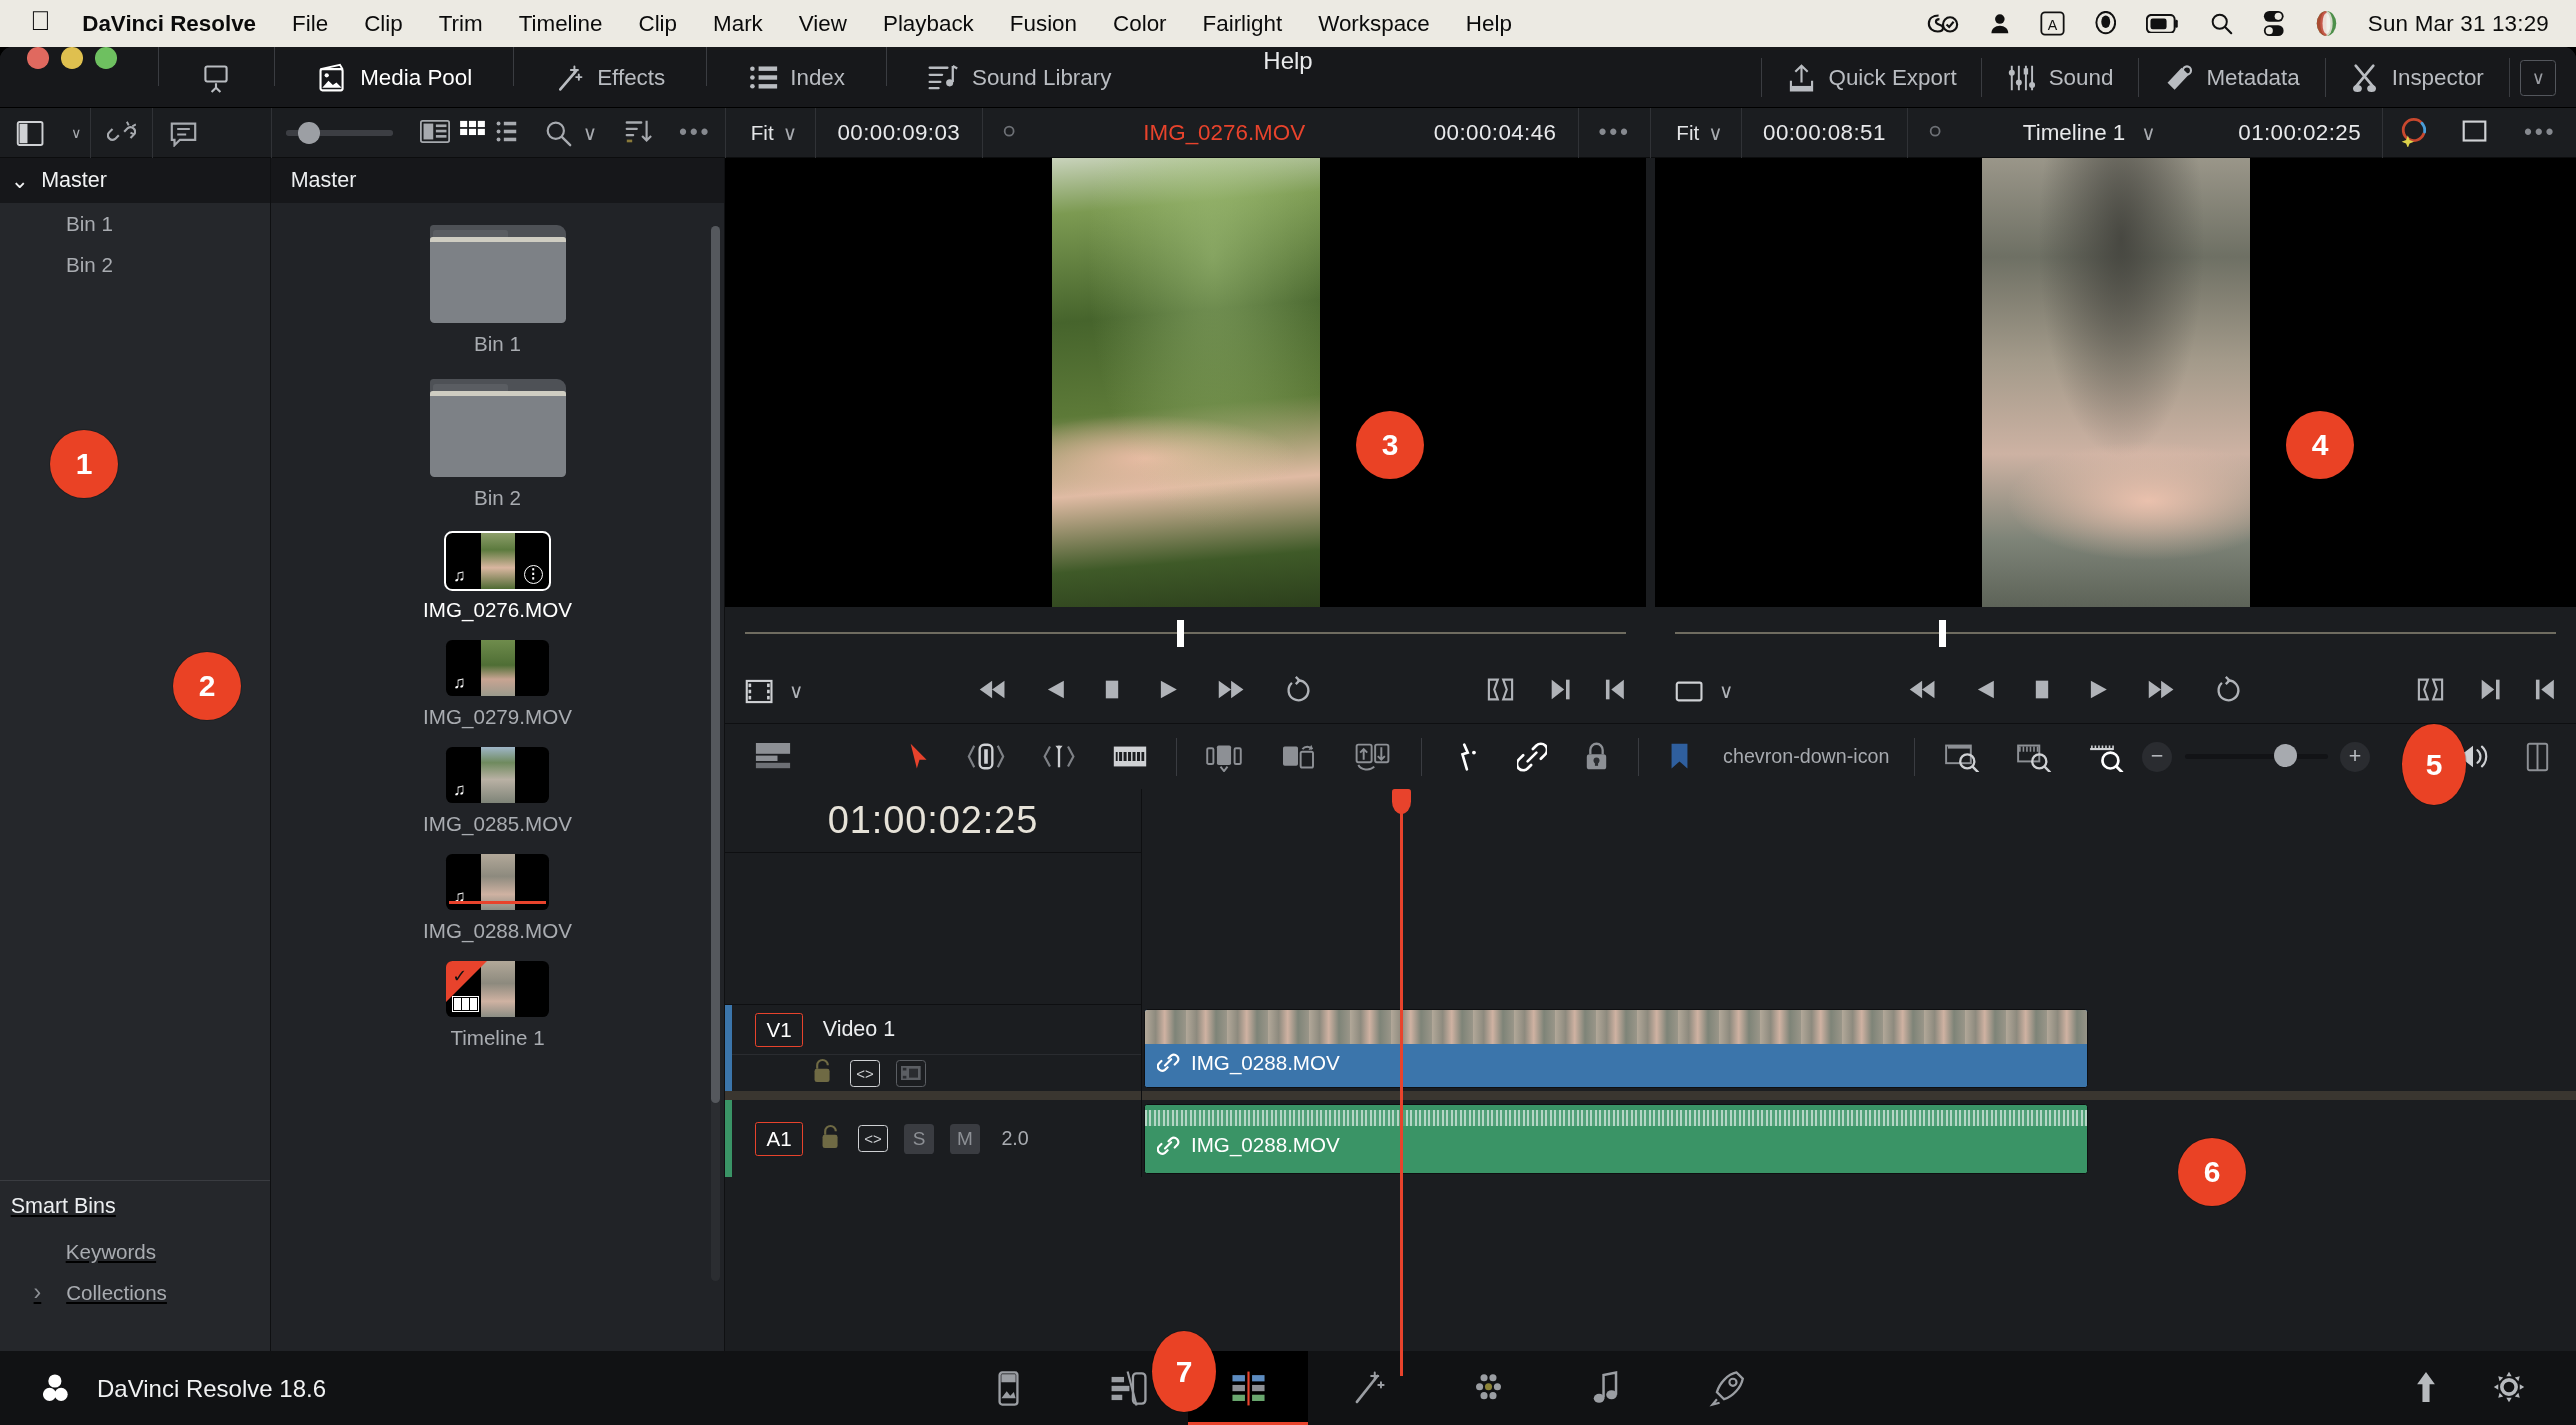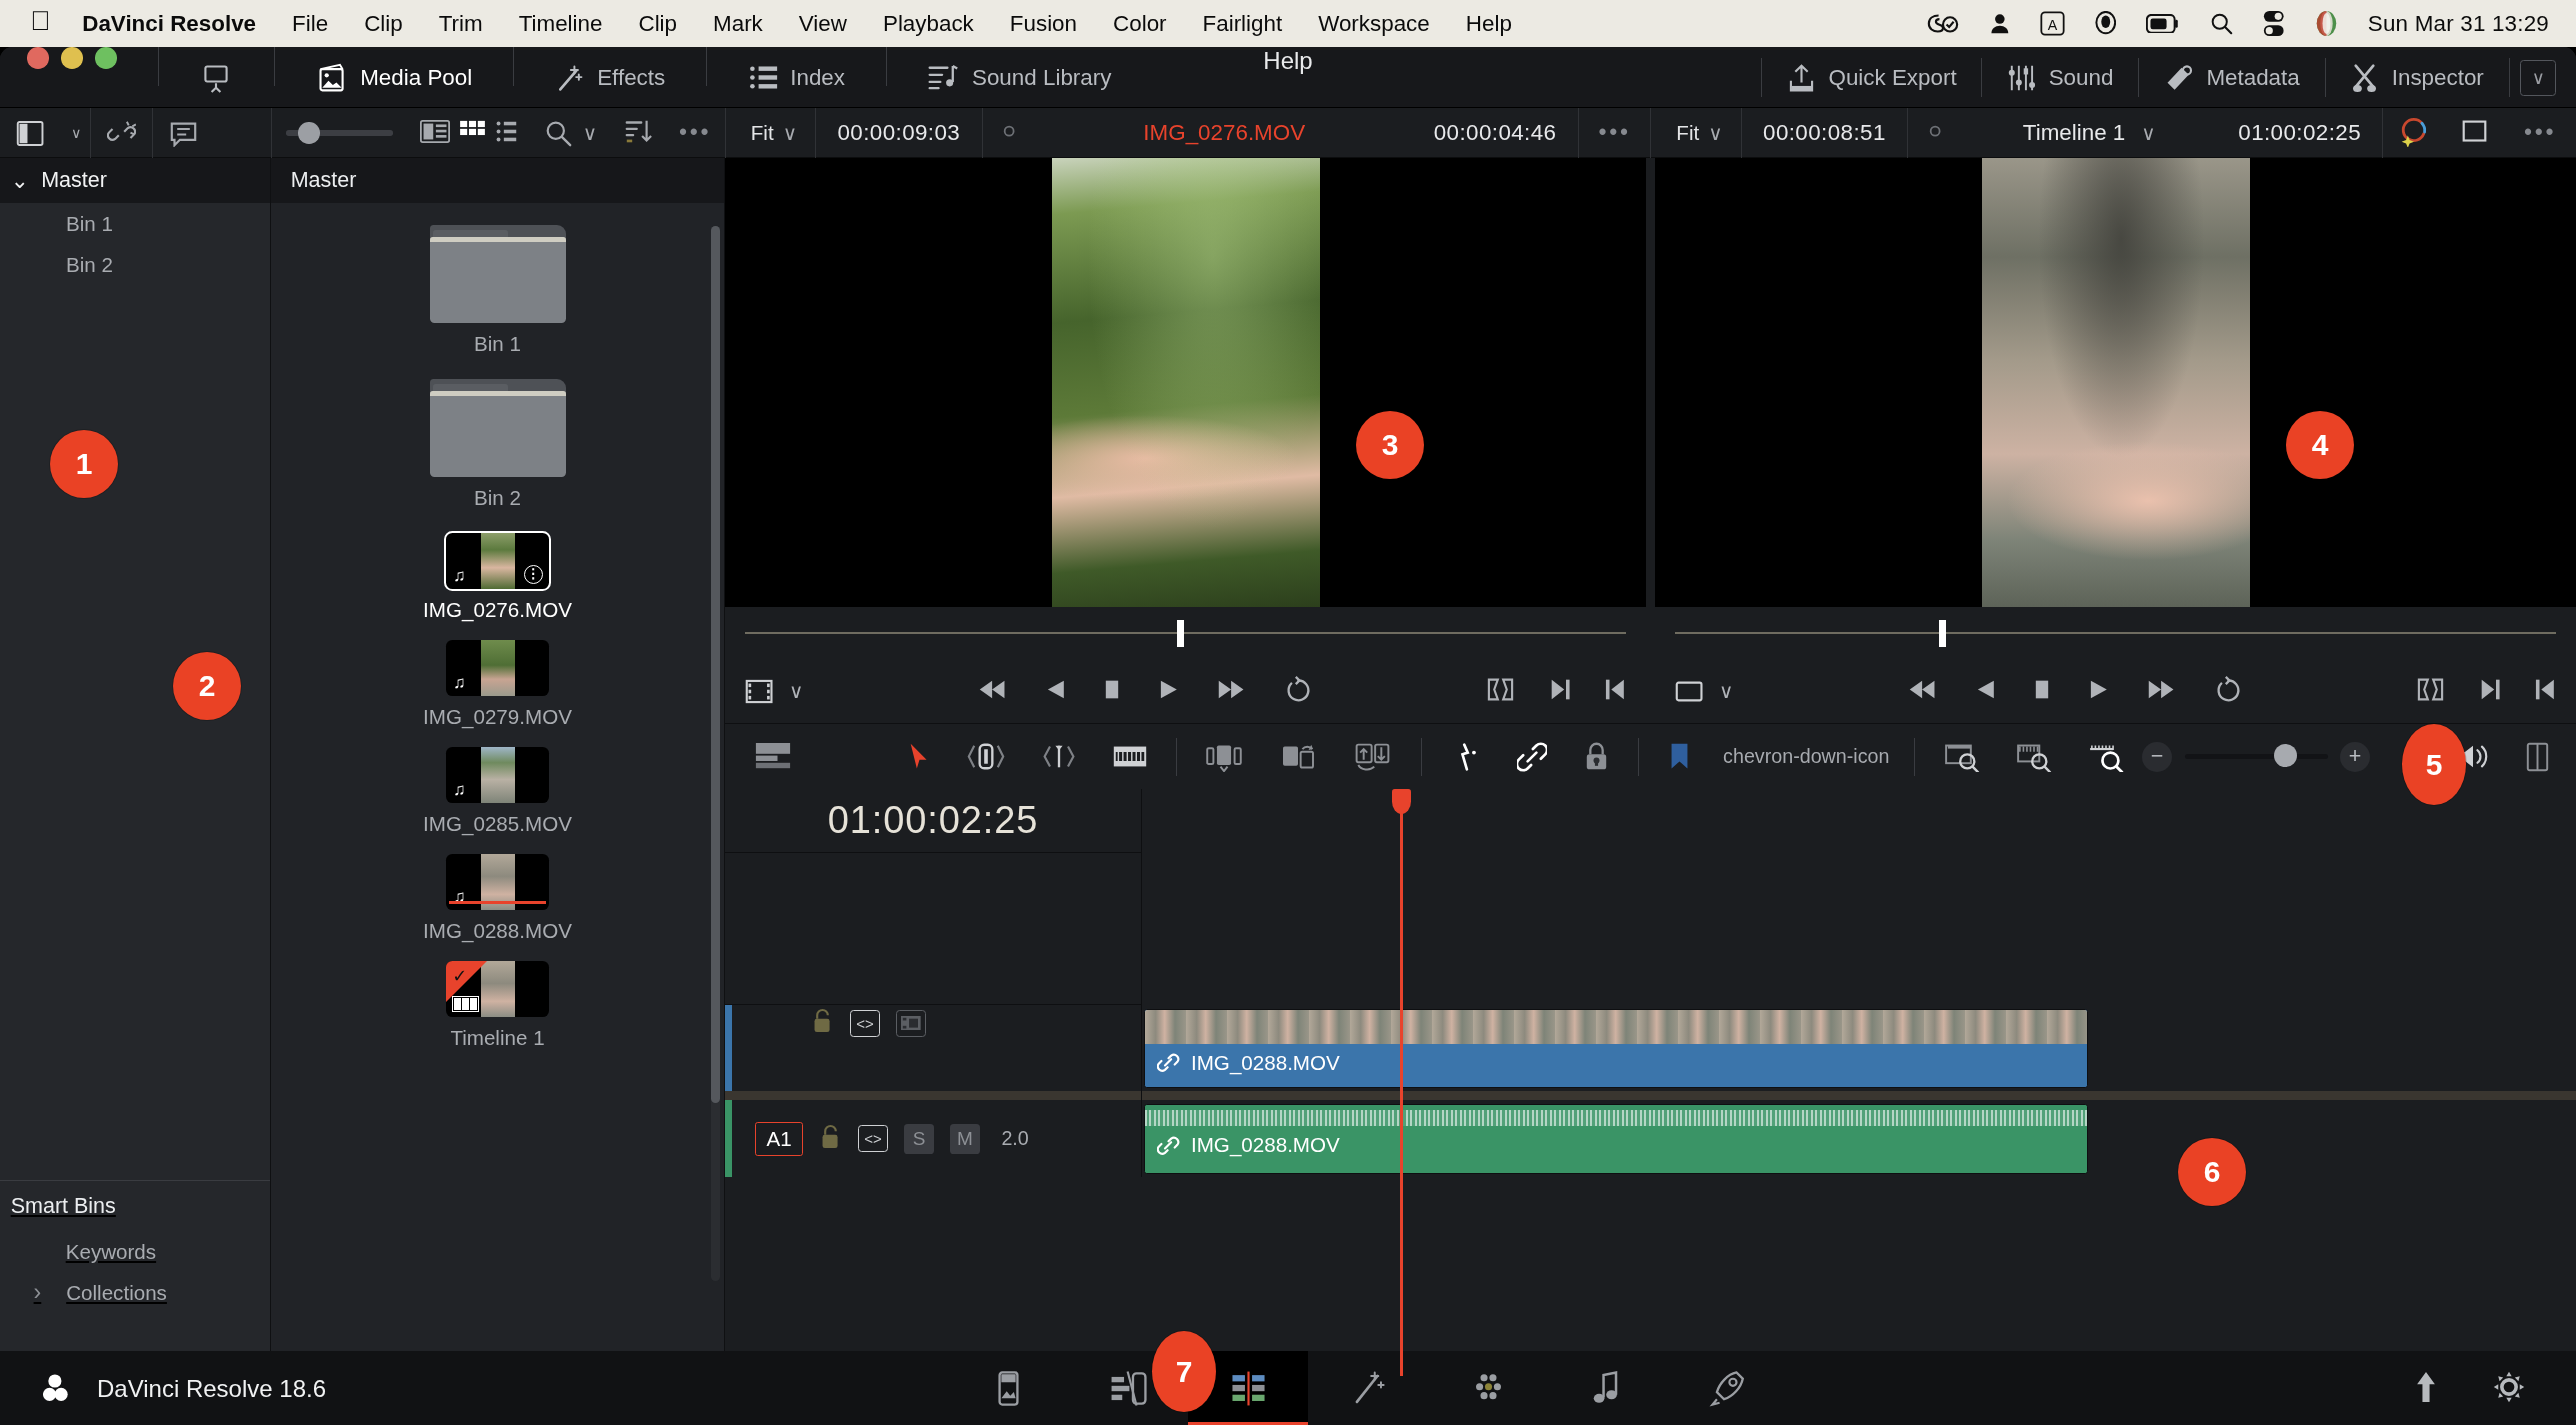--- a/index.html
+++ b/index.html
@@ -939,20 +939,24 @@
           </div>
 
           <div class="tl-row">
             <div class="tl-head-col tl-blank-hdr"></div>
             <div class="tl-blank" style="flex:1"></div>
           </div>
 
           <div class="track-v">
             <div class="trk-hdr">
               <span class="trk-color" style="background:#3b75ab"></span>
+              <div class="trk-top">
+                <span class="trk-badge">V1</span>
+                <span class="trk-name">Video 1</span>
+              </div>
               <div class="trk-bot">
                 <span>
                   <svg width="23" height="27" viewBox="0 0 26 30">
                       <path d="M7 12V8a6 6 0 0 1 12 0" fill="none" stroke="#6f6a44" stroke-width="2.4"></path>
                       <rect x="4" y="12" width="17" height="15" rx="2.6" fill="#6f6a44"></rect>
                     </svg>
                 </span>
                 <span class="mini-btn">&lt;&gt;</span>
                 <span class="mini-btn dim">
                   <svg width="19.7" height="14.3" viewBox="0 0 22 16">

